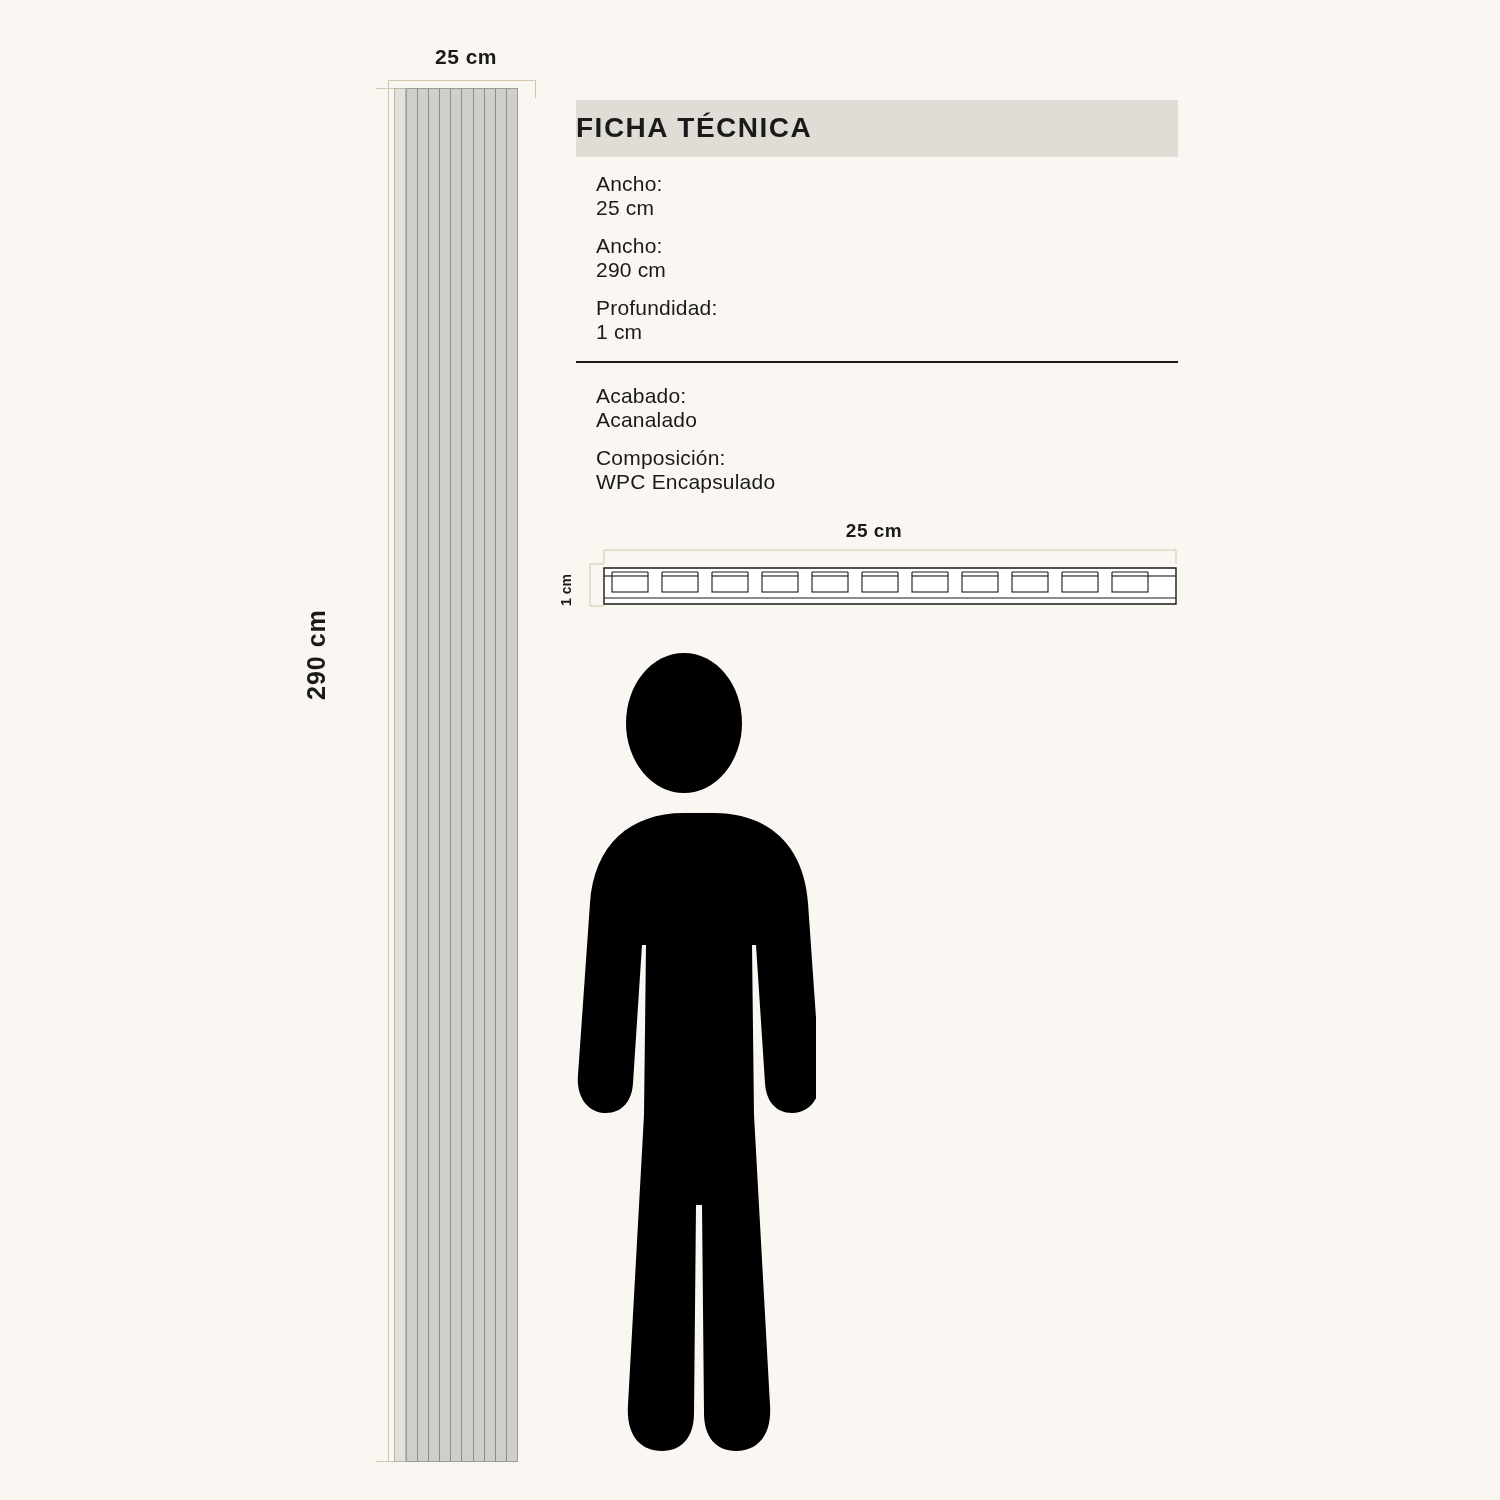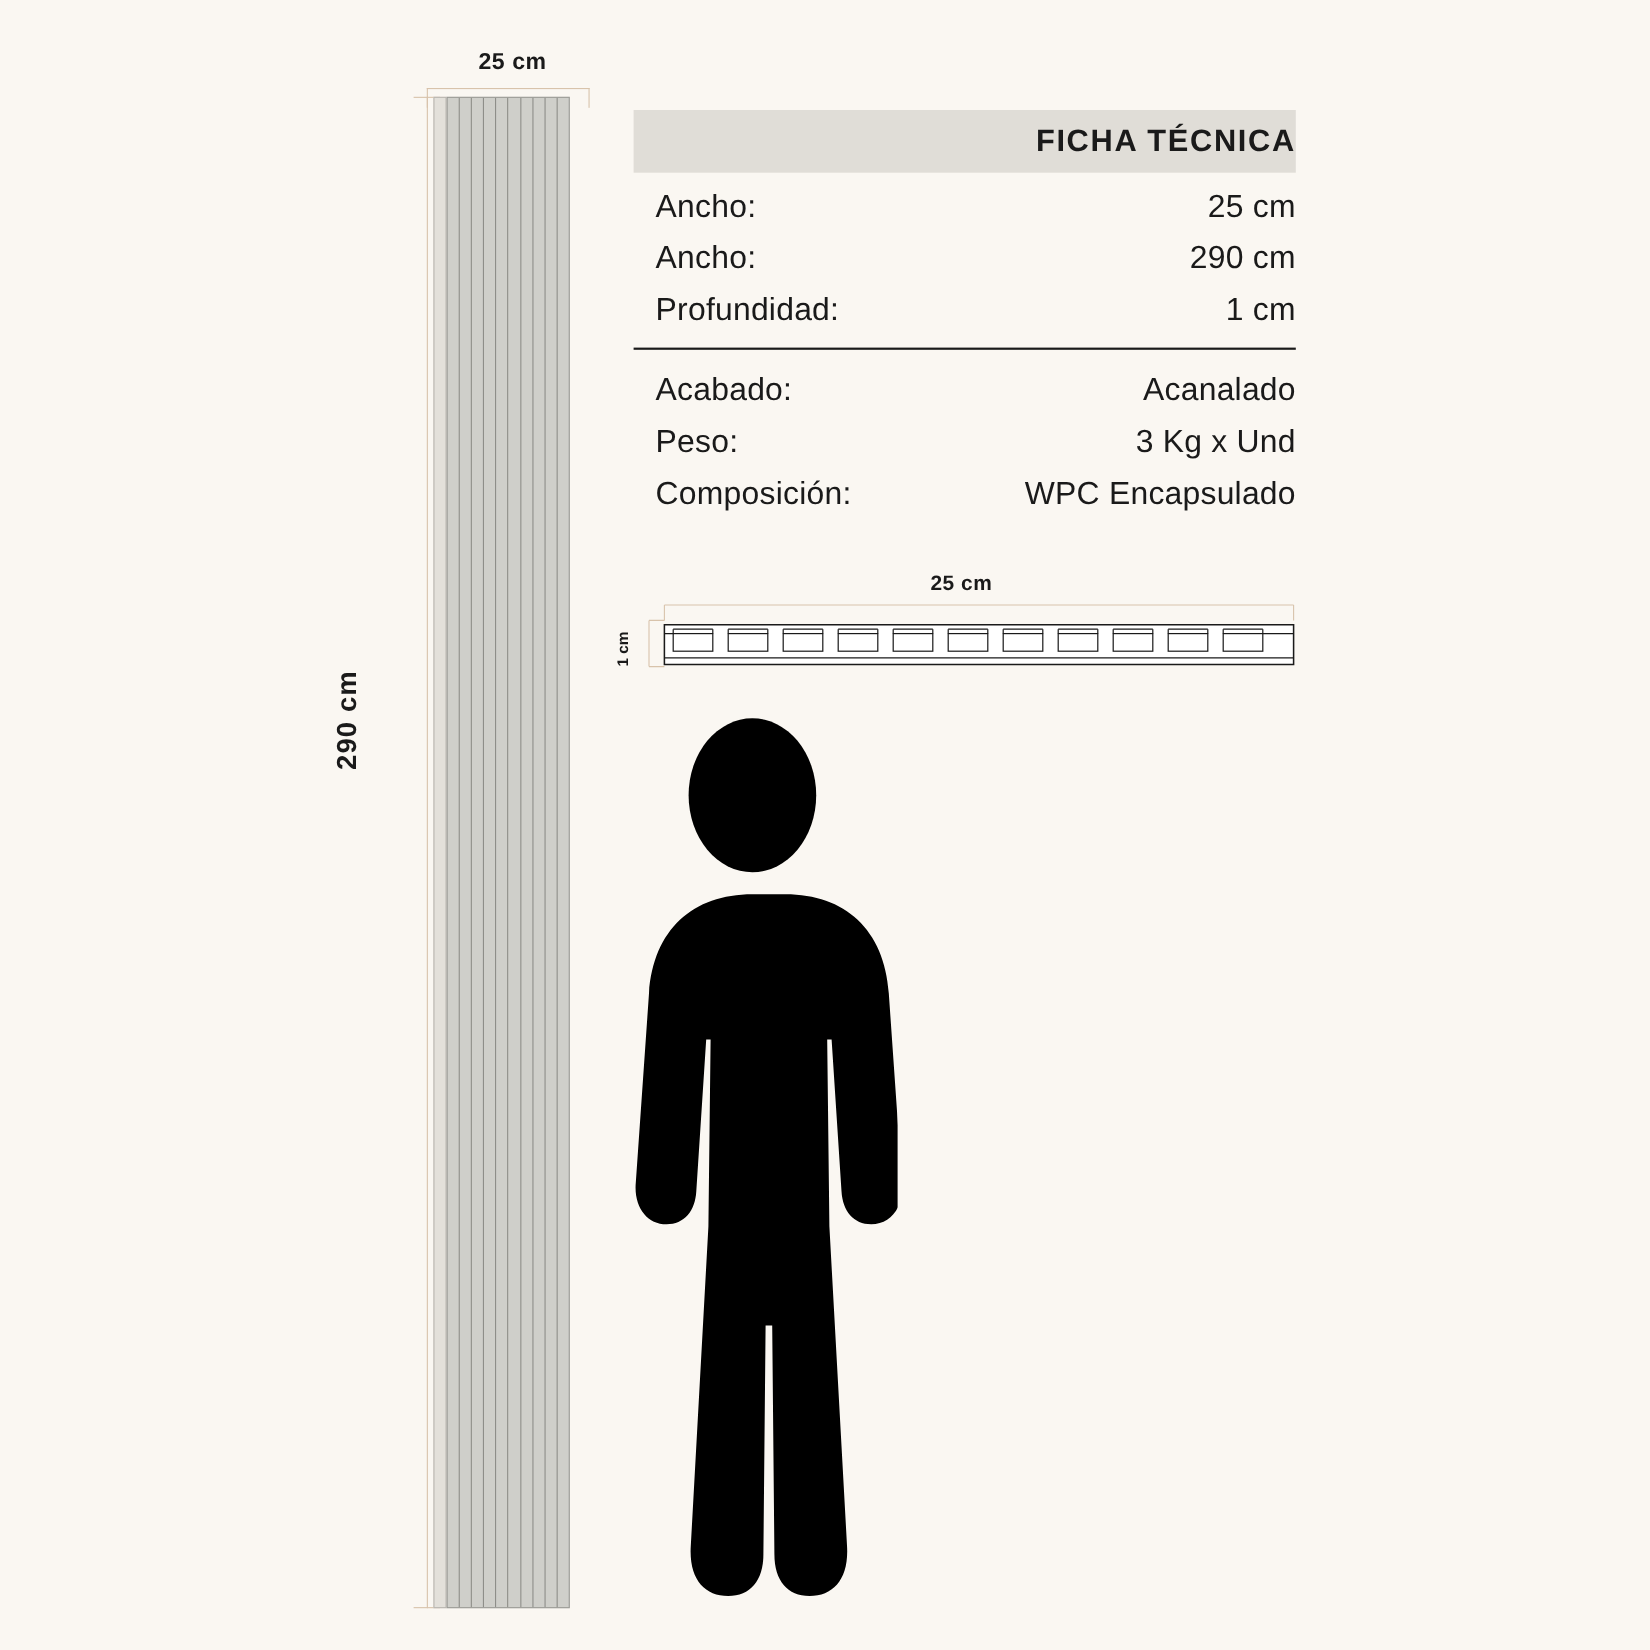--- a/index.html
+++ b/index.html
@@ -93,42 +93,43 @@
 
   
   .spec {
     position: absolute;
     left: 560px;
     top: 100px;
     width: 602px;
   }
   .spec-header {
     background: #e0ddd7;
-    text-align: right;
+    text-align: left;
     font-size: 28px;
     font-weight: bold;
     letter-spacing: 1.5px;
     padding: 12px 0 13px 0;
     color: #1a1a1a;
   }
   .spec-group {
     padding-top: 8px;
   }
   .spec-divider {
     height: 2px;
     background: #1a1a1a;
     margin: 10px 0 6px 0;
   }
   .spec-row {
     display: flex;
     justify-content: space-between;
     align-items: baseline;
-    font-size: 29px;
+    font-size: 21px;
     padding: 7px 0 7px 20px;
     letter-spacing: 0.2px;
+    flex-direction: column;
   }
   .spec-row .k { color: #1a1a1a; }
   .spec-row .v { color: #1a1a1a; }
 
   
   .profile {
     position: absolute;
     left: 548px;
     top: 520px;
     width: 620px;
@@ -212,24 +213,20 @@
         <span class="v">1 cm</span>
       </div>
     </div>
 
     <div class="spec-divider"></div>
 
     <div class="spec-group">
       <div class="spec-row">
         <span class="k">Acabado:</span>
         <span class="v">Acanalado</span>
-      </div>
-      <div class="spec-row">
-        <span class="k">Peso:</span>
-        <span class="v">3 Kg x Und</span>
       </div>
       <div class="spec-row">
         <span class="k">Composición:</span>
         <span class="v">WPC Encapsulado</span>
       </div>
     </div>
   </div>
 
   <div class="profile">
     <div class="profile-label-top">25 cm</div>

